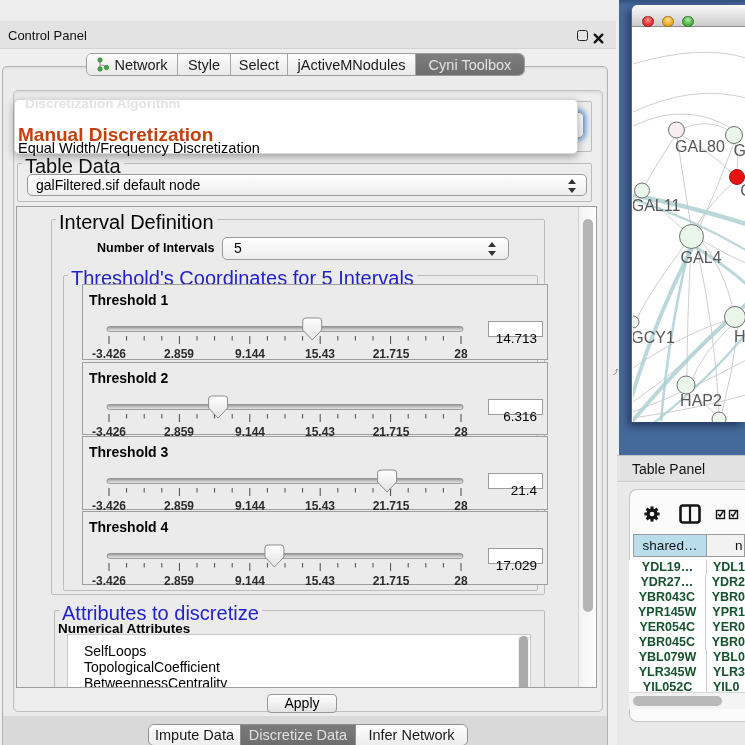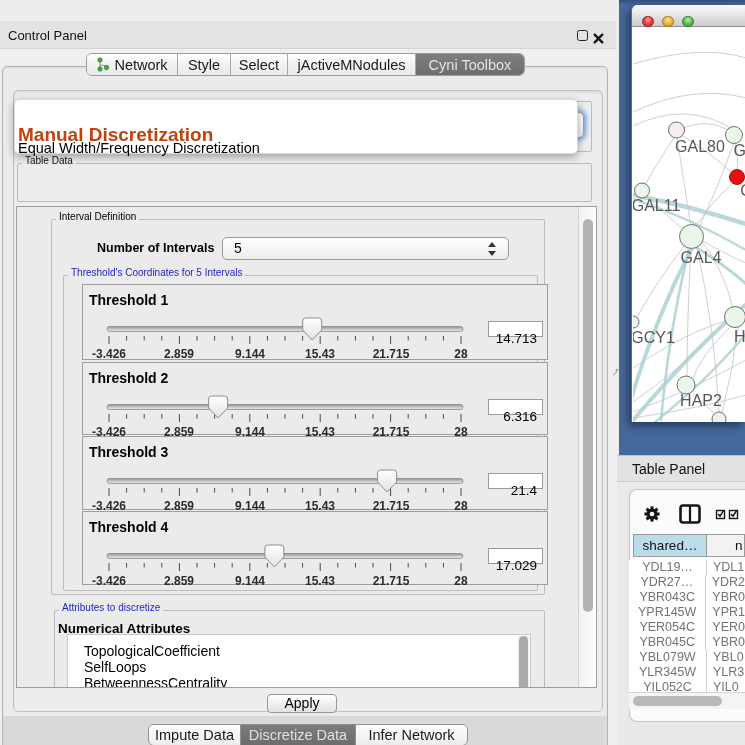--- a/index.html
+++ b/index.html
@@ -17,21 +17,21 @@
 .tabbar { position:absolute; top:32px; left:86px; height:23px; display:flex; border:1px solid #9d9d9d; border-radius:6px; overflow:hidden; background:#fff; z-index:30; }
 .tab { height:100%; display:flex; align-items:center; justify-content:center; font-size:14.5px; color:#1a1a1a; background:linear-gradient(#ffffff,#f3f3f3 45%,#e9e9e9); border-right:1px solid #a8a8a8; }
 .tab:last-child { border-right:none; }
 .tab.sel { background:linear-gradient(#7e7e7e,#6e6e6e); color:#e4e4e4; }
 
 
 #mainpanel { position:absolute; left:2px; top:45px; width:606px; height:686px; border:1px solid #b3b3b3; border-radius:5px; background:#ebebeb; box-shadow:inset 0 1px 2px rgba(0,0,0,0.08); }
 #subpanel { position:absolute; left:13px; top:69px; width:590px; height:622px; border:1px solid #c0c0c0; border-radius:5px; background:#ededed; box-shadow:inset 0 2px 3px rgba(0,0,0,0.07); }
 
 .group { position:absolute; border:1px solid #bcbcbc; border-radius:2px; }
-.gtitle { position:absolute; top:-9px; left:4px; padding:0 3px; background:#ededed; font-size:10px; color:#111; }
+.gtitle { position:absolute; top:-9px; left:4px; padding:0 3px; background:#ededed; font-size:20px; color:#111; }
 
 
 #gDisc { left:17px; top:80px; width:575px; height:51px; }
 #comboDisc { position:absolute; left:20px; top:91px; width:564px; height:26px; border:1px solid #9f9f9f; border-radius:5px; background:linear-gradient(#ffffff,#f0f0f0); box-shadow:0 0 5px 2px rgba(86,148,226,0.9); }
 
 
 #popup { position:absolute; left:14px; top:78px; width:564px; height:55px; background:#ffffff; border:1px solid #d9d9d9; border-radius:5px; box-shadow:0 3px 9px rgba(0,0,0,0.33); z-index:40; }
 #popup .ghost1 { position:absolute; left:10px; top:-4px; font-size:13.5px; font-weight:bold; color:#e3e3e3; }
 #popup .ghost2 { position:absolute; left:182px; top:8px; font-size:14px; color:#b9b9b9; }
 #popup .mi1 { position:absolute; left:3px; top:24px; font-size:19px; font-weight:bold; color:#c2410c; }
@@ -100,21 +100,21 @@
 
 
 #tpheader { position:absolute; left:617px; top:455px; width:128px; height:27px; background:#e2e2e2; border-top:1px solid #c2c2c2; border-bottom:1px solid #cccccc; }
 #tpheader span { position:absolute; left:15px; top:5px; font-size:14px; color:#111; }
 #tpbg { position:absolute; left:617px; top:483px; width:128px; height:262px; background:#e9e9e9; }
 #tcard { position:absolute; left:629px; top:489px; width:116px; height:233px; background:#fbfbfb; border:1px solid #c5c5c5; border-radius:8px 0 0 8px; border-right:none; overflow:hidden; }
 #thead { position:absolute; left:633px; top:534px; width:112px; height:23px; display:flex; z-index:6; }
 #thead .h1 { width:74px; background:#b9ddeb; border:1px solid #9a9a9a; font-size:13.5px; text-align:center; line-height:21px; color:#111; }
 #thead .h2 { flex:1; background:#f2f2f2; border:1px solid #9a9a9a; border-left:none; font-size:13.5px; line-height:21px; color:#111; padding-left:28px; }
 #tbody { position:absolute; left:629px; top:560px; width:116px; height:132px; overflow:hidden; z-index:6; background:#fff; }
-.trow { height:15px; display:flex; font-size:12.5px; color:#737373; }
+.trow { height:15px; display:flex; font-size:12.5px; color:#14532d;font-weight:bold; }
 .trow .c1 { width:78px; text-align:center; line-height:15px; border-right:1px solid #cfcfcf; }
 .trow .c2 { flex:1; line-height:15px; padding-left:6px; }
 #hsb { position:absolute; left:629px; top:692px; width:116px; height:17px; background:#f4f4f4; border-top:1px solid #d5d5d5; z-index:6; }
 #hsb i { position:absolute; left:4px; top:3px; width:89px; height:10px; border-radius:5px; background:#b9b9b9; }
 </style>
 </head>
 <body>
 
 <div id="cpwin">
   <div id="cptitle">
@@ -145,42 +145,48 @@
     <div class="tab" style="width:128px">jActiveMNodules</div>
     <div class="tab sel" style="width:108px">Cyni Toolbox</div>
   </div>
 
   <div class="group" id="gDisc"></div>
   <div id="comboDisc"></div>
 
   <div class="group" id="gTable">
       <span class="gtitle">Table Data</span>
     </div>
+  <div id="comboTable">galFiltered.sif default node
+    <span class="updn" style="right:10px; top:4px; height:14px">
+        <i class="u"></i>
+        <i class="d"></i>
+      </span>
+  </div>
 
   <div id="scroller">
     <div id="gInterval">
         <span class="gtitle">Interval Definition</span>
       </div>
     <div id="gThresh">
         <span class="gtitle">Threshold's Coordinates for 5 Intervals</span>
       </div>
     <div id="lblNum">Number of Intervals</div>
     <div id="spinNum">5
       <span class="updn" style="right:12px; top:4px; height:14px">
           <i class="u"></i>
           <i class="d"></i>
         </span>
     </div>
     <div id="gAttrs">
         <span class="gtitle">Attributes to discretize</span>
       </div>
     <div id="lblNumAttr">Numerical Attributes</div>
     <div id="attrList">
+      <div class="it">SelfLoops</div>
       <div class="it">TopologicalCoefficient</div>
-      <div class="it">SelfLoops</div>
       <div class="it">BetweennessCentrality</div>
       <div class="sb">
           <i></i>
         </div>
     </div>
     <div id="vsb">
         <div class="thumbv"></div>
       </div>
   </div>
 
@@ -342,20 +348,21 @@
 <span class="tklbl" style="left:26px">-3.426</span>
 <span class="tklbl" style="left:96px">2.859</span>
 <span class="tklbl" style="left:167px">9.144</span>
 <span class="tklbl" style="left:237px">15.43</span>
 <span class="tklbl" style="left:308px">21.715</span>
 <span class="tklbl" style="left:378px">28</span>
 <div class="valbox">17.029</div>
 </div>
 
   <div id="popup">
+    <div class="ghost1">Discretization Algorithm</div>
     <div class="mi1">Manual Discretization</div>
     <div class="mi2">Equal Width/Frequency Discretization</div>
   </div>
 
   <div id="applyBtn">Apply</div>
   <div id="botband"></div>
   <div class="tabbar2">
     <div class="tab2" style="width:92px">Impute Data</div>
     <div class="tab2 sel" style="width:115px">Discretize Data</div>
     <div class="tab2" style="width:111px">Infer Network</div>

